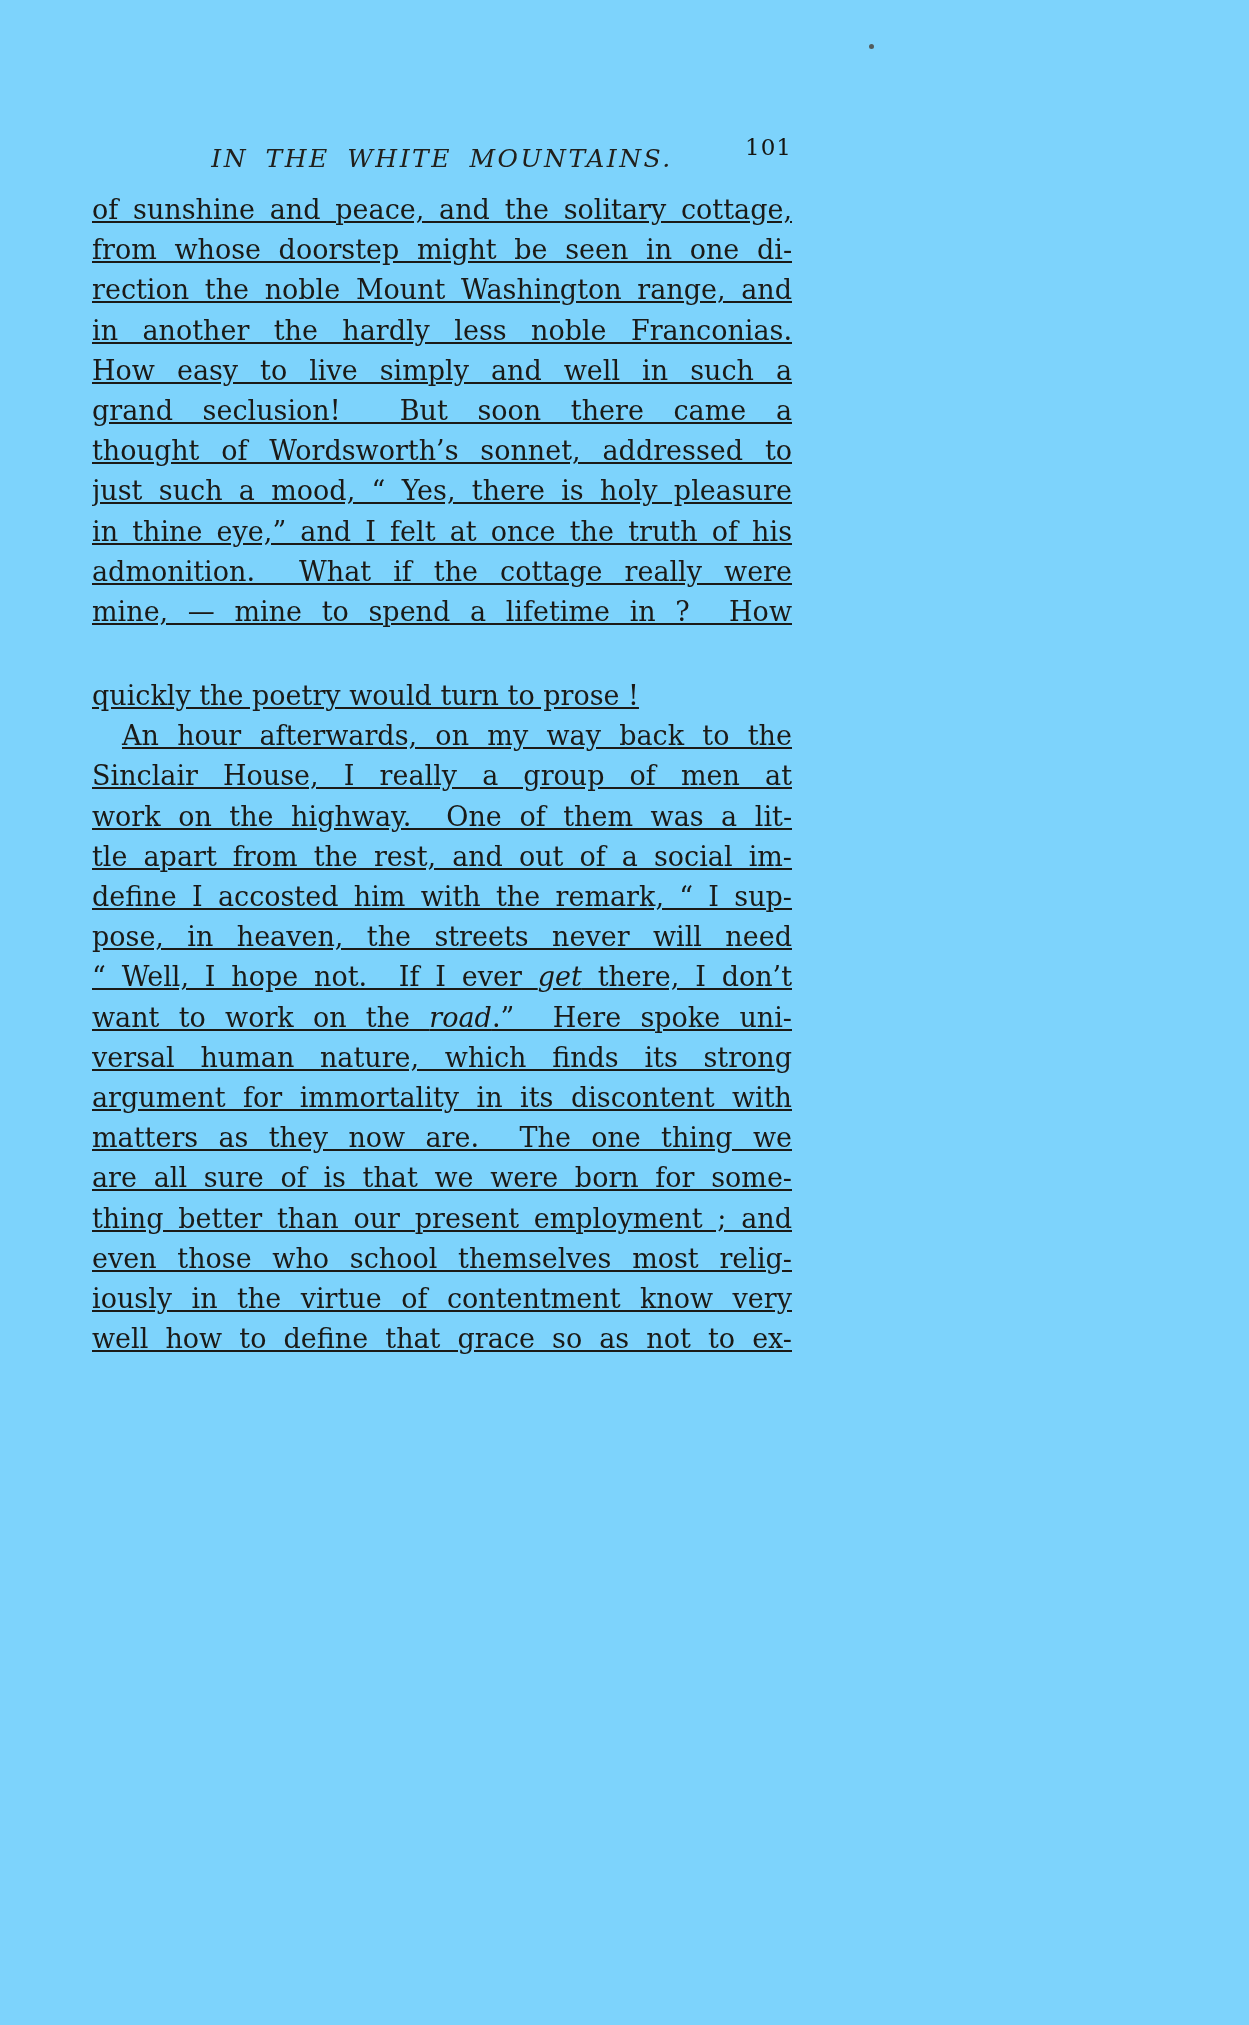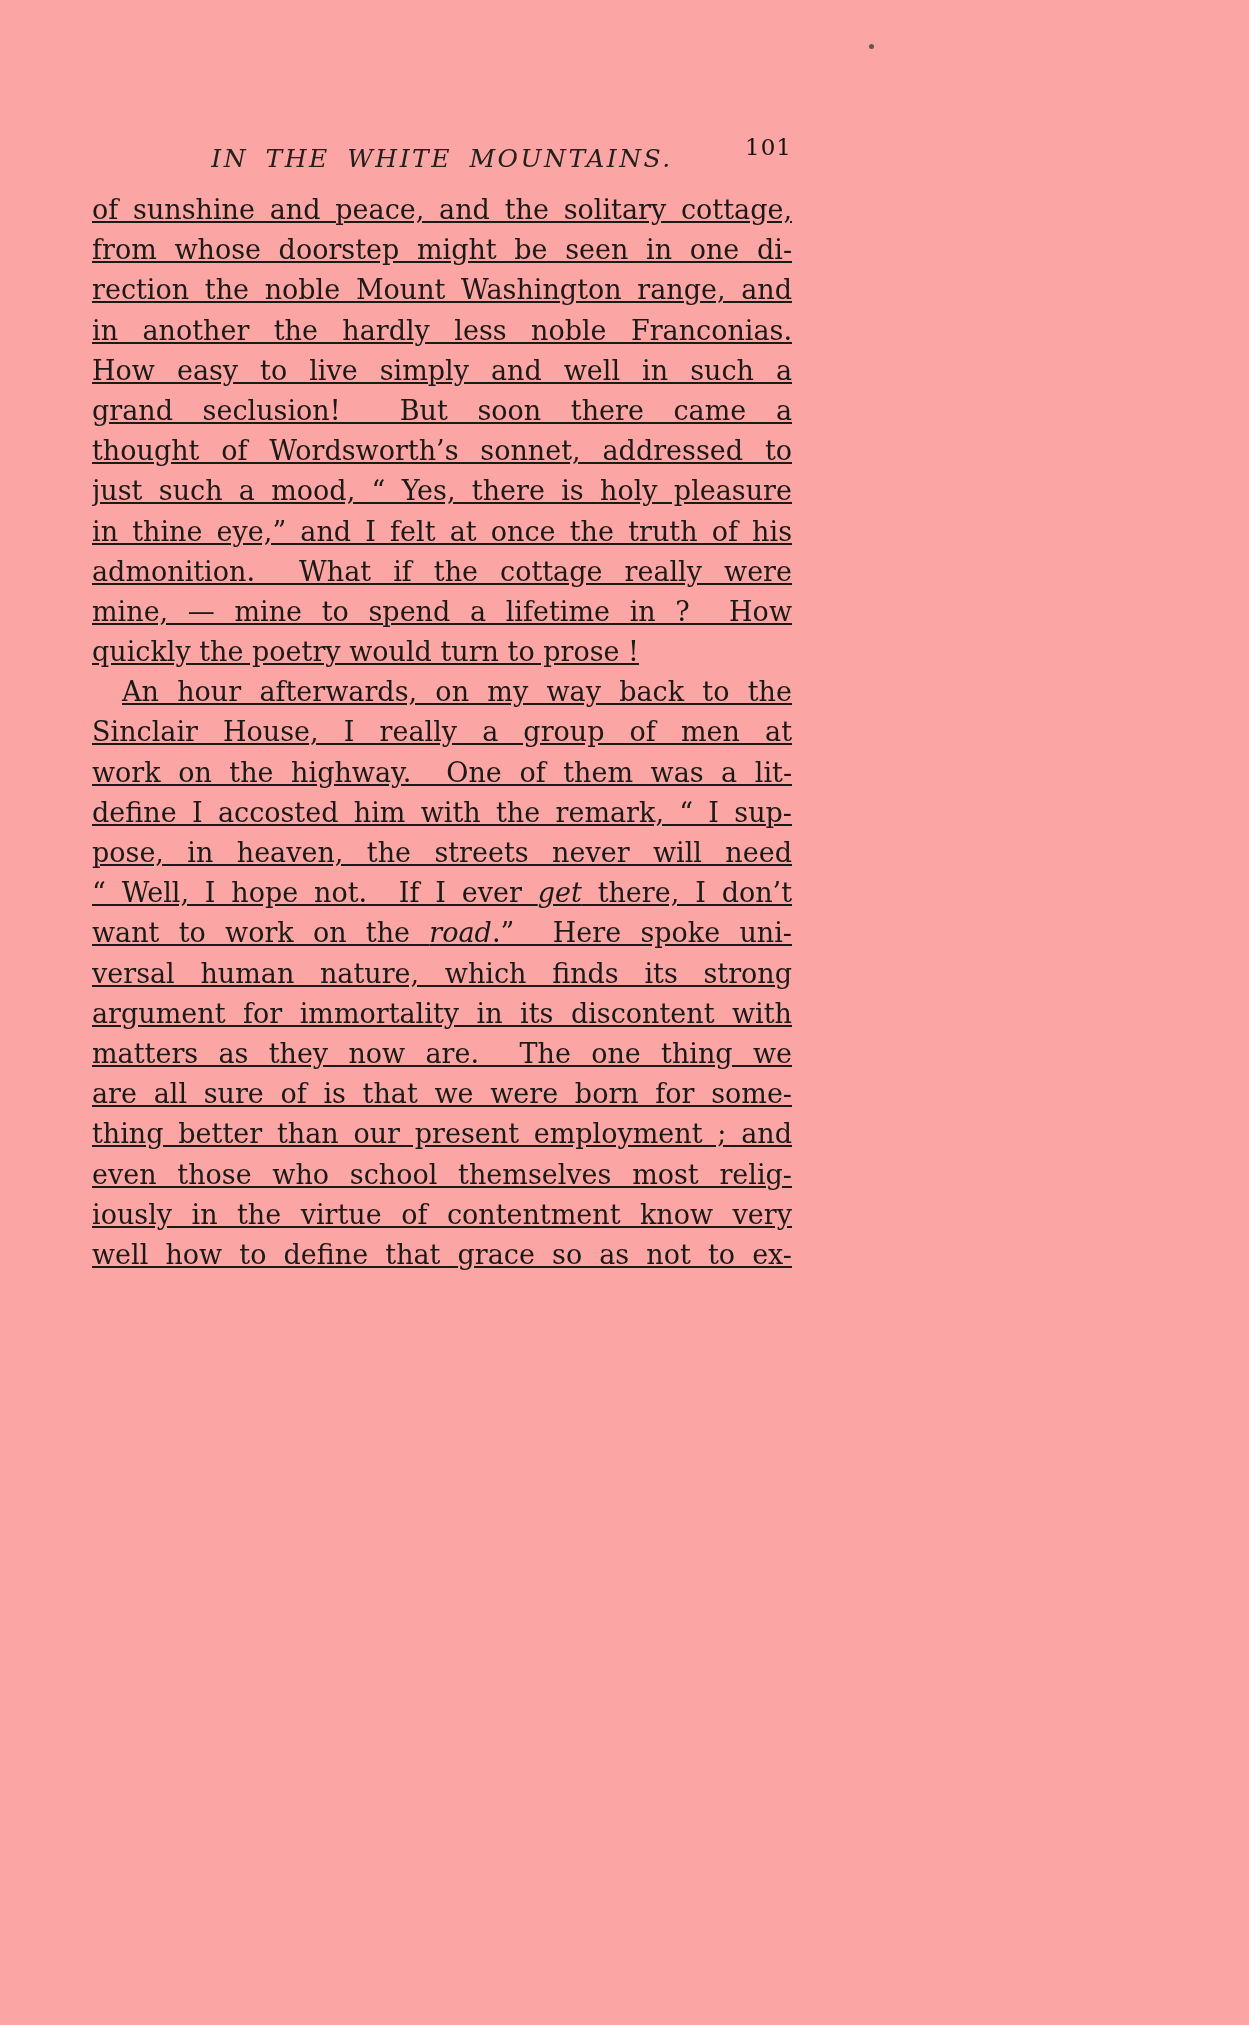--- a/index.html
+++ b/index.html
@@ -4,21 +4,21 @@
 <style>
   html, body {
     margin: 0;
     padding: 0;
     background: #e9e7e2;
   }
   .page {
     position: relative;
     width: 1249px;
     height: 2025px;
-    background: #fca5a5;
+    background: #7dd3fc;
     color: #1b1a17;
     font-family: "DejaVu Serif", "Liberation Serif", serif;
     overflow: hidden;
   }
   .header {
     position: absolute;
     top: 134px;
     left: 92px;
     width: 700px;
     height: 48px;
@@ -55,20 +55,21 @@
   .line {
     text-align: justify;
     text-align-last: justify;
     line-height: 40.2px;
     height: 40.2px;
     overflow: hidden;
     white-space: pre-wrap;
   }
   .line.nojustify {
     text-align-last: left;
+    margin-top: 44px;
   }
   .paragraph.indent .line:first-child {
     text-indent: 30px;
   }
   .line i { font-style: italic; }
   .speck {
     position: absolute;
     width: 5px;
     height: 5px;
     border-radius: 50%;
@@ -101,20 +102,21 @@
         <div class="line">just such a mood, “ Yes, there is holy pleasure</div>
         <div class="line">in thine eye,” and I felt at once the truth of his</div>
         <div class="line">admonition.  What if the cottage really were</div>
         <div class="line">mine, — mine to spend a lifetime in ?  How</div>
         <div class="line nojustify">quickly the poetry would turn to prose !</div>
       </div>
       <div class="paragraph indent">
         <div class="line">An hour afterwards, on my way back to the</div>
         <div class="line">Sinclair House, I really a group of men at</div>
         <div class="line">work on the highway.  One of them was a lit-</div>
+        <div class="line">tle apart from the rest, and out of a social im-</div>
         <div class="line">define I accosted him with the remark, “ I sup-</div>
         <div class="line">pose, in heaven, the streets never will need</div>
         <div class="line"><span>“ Well, I hope not.  If I ever </span><i>get</i><span> there, I don’t</span></div>
         <div class="line"><span>want to work on the </span><i>road</i><span>.”  Here spoke uni-</span></div>
         <div class="line">versal human nature, which finds its strong</div>
         <div class="line">argument for immortality in its discontent with</div>
         <div class="line">matters as they now are.  The one thing we</div>
         <div class="line">are all sure of is that we were born for some-</div>
         <div class="line">thing better than our present employment ; and</div>
         <div class="line">even those who school themselves most relig-</div>

